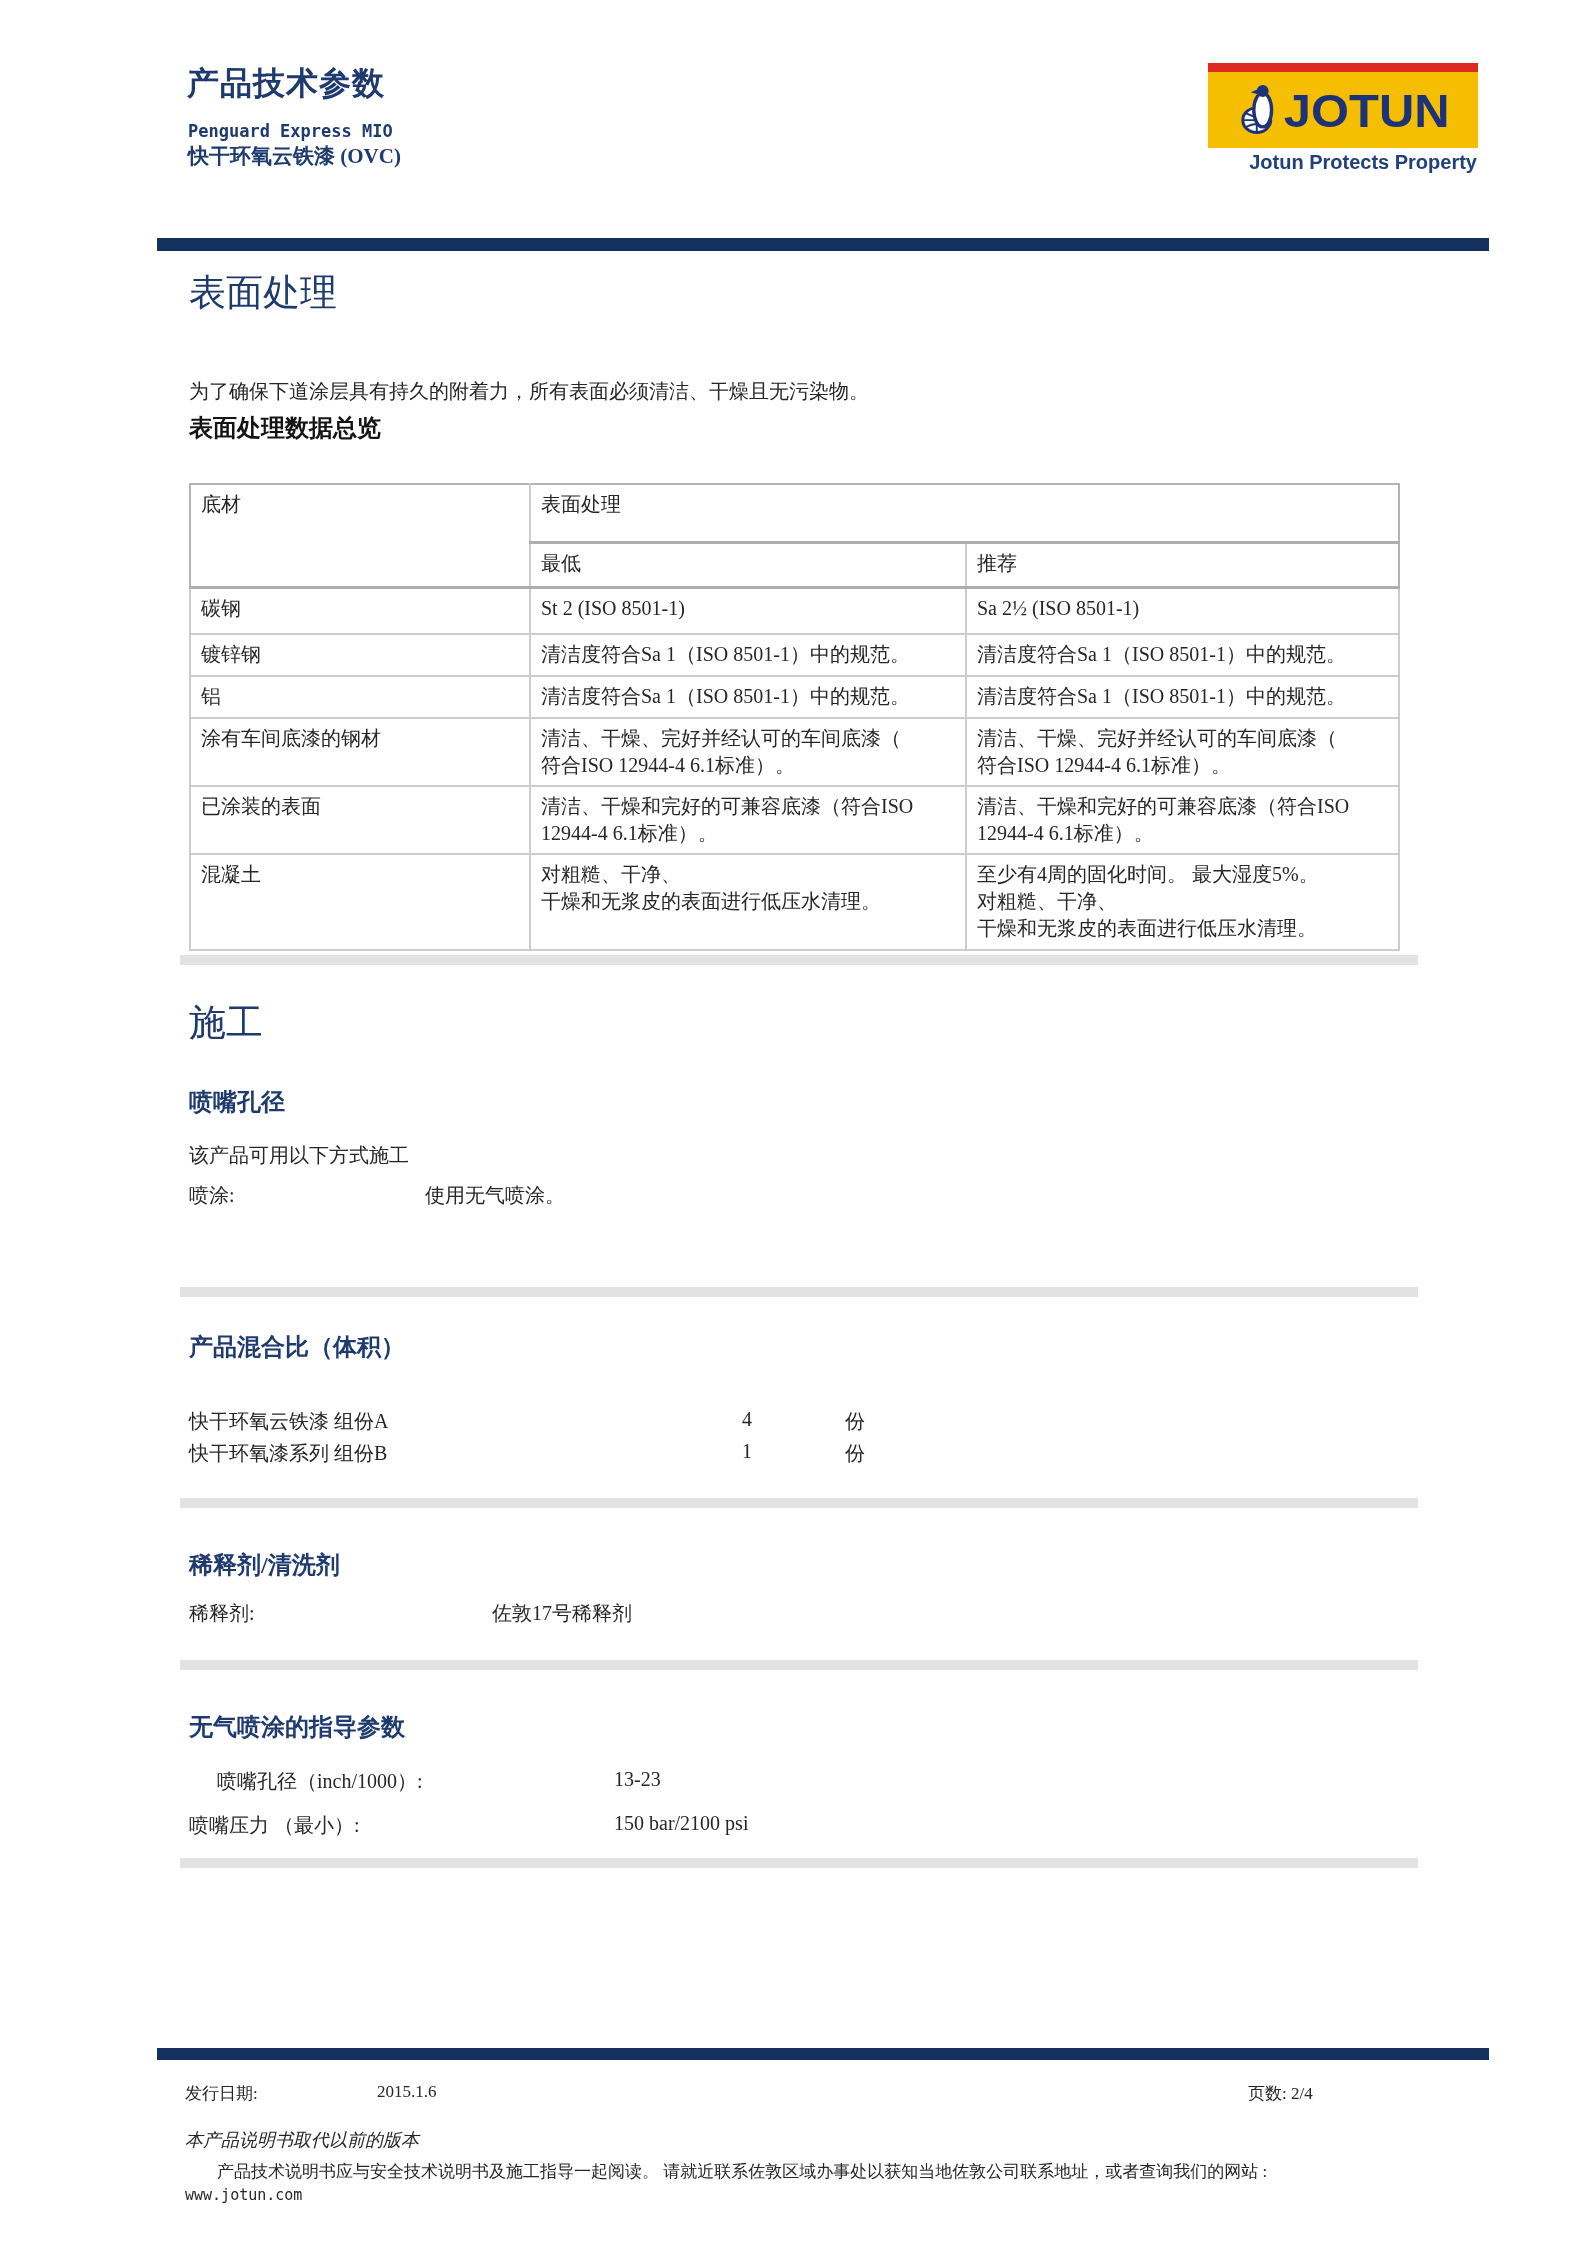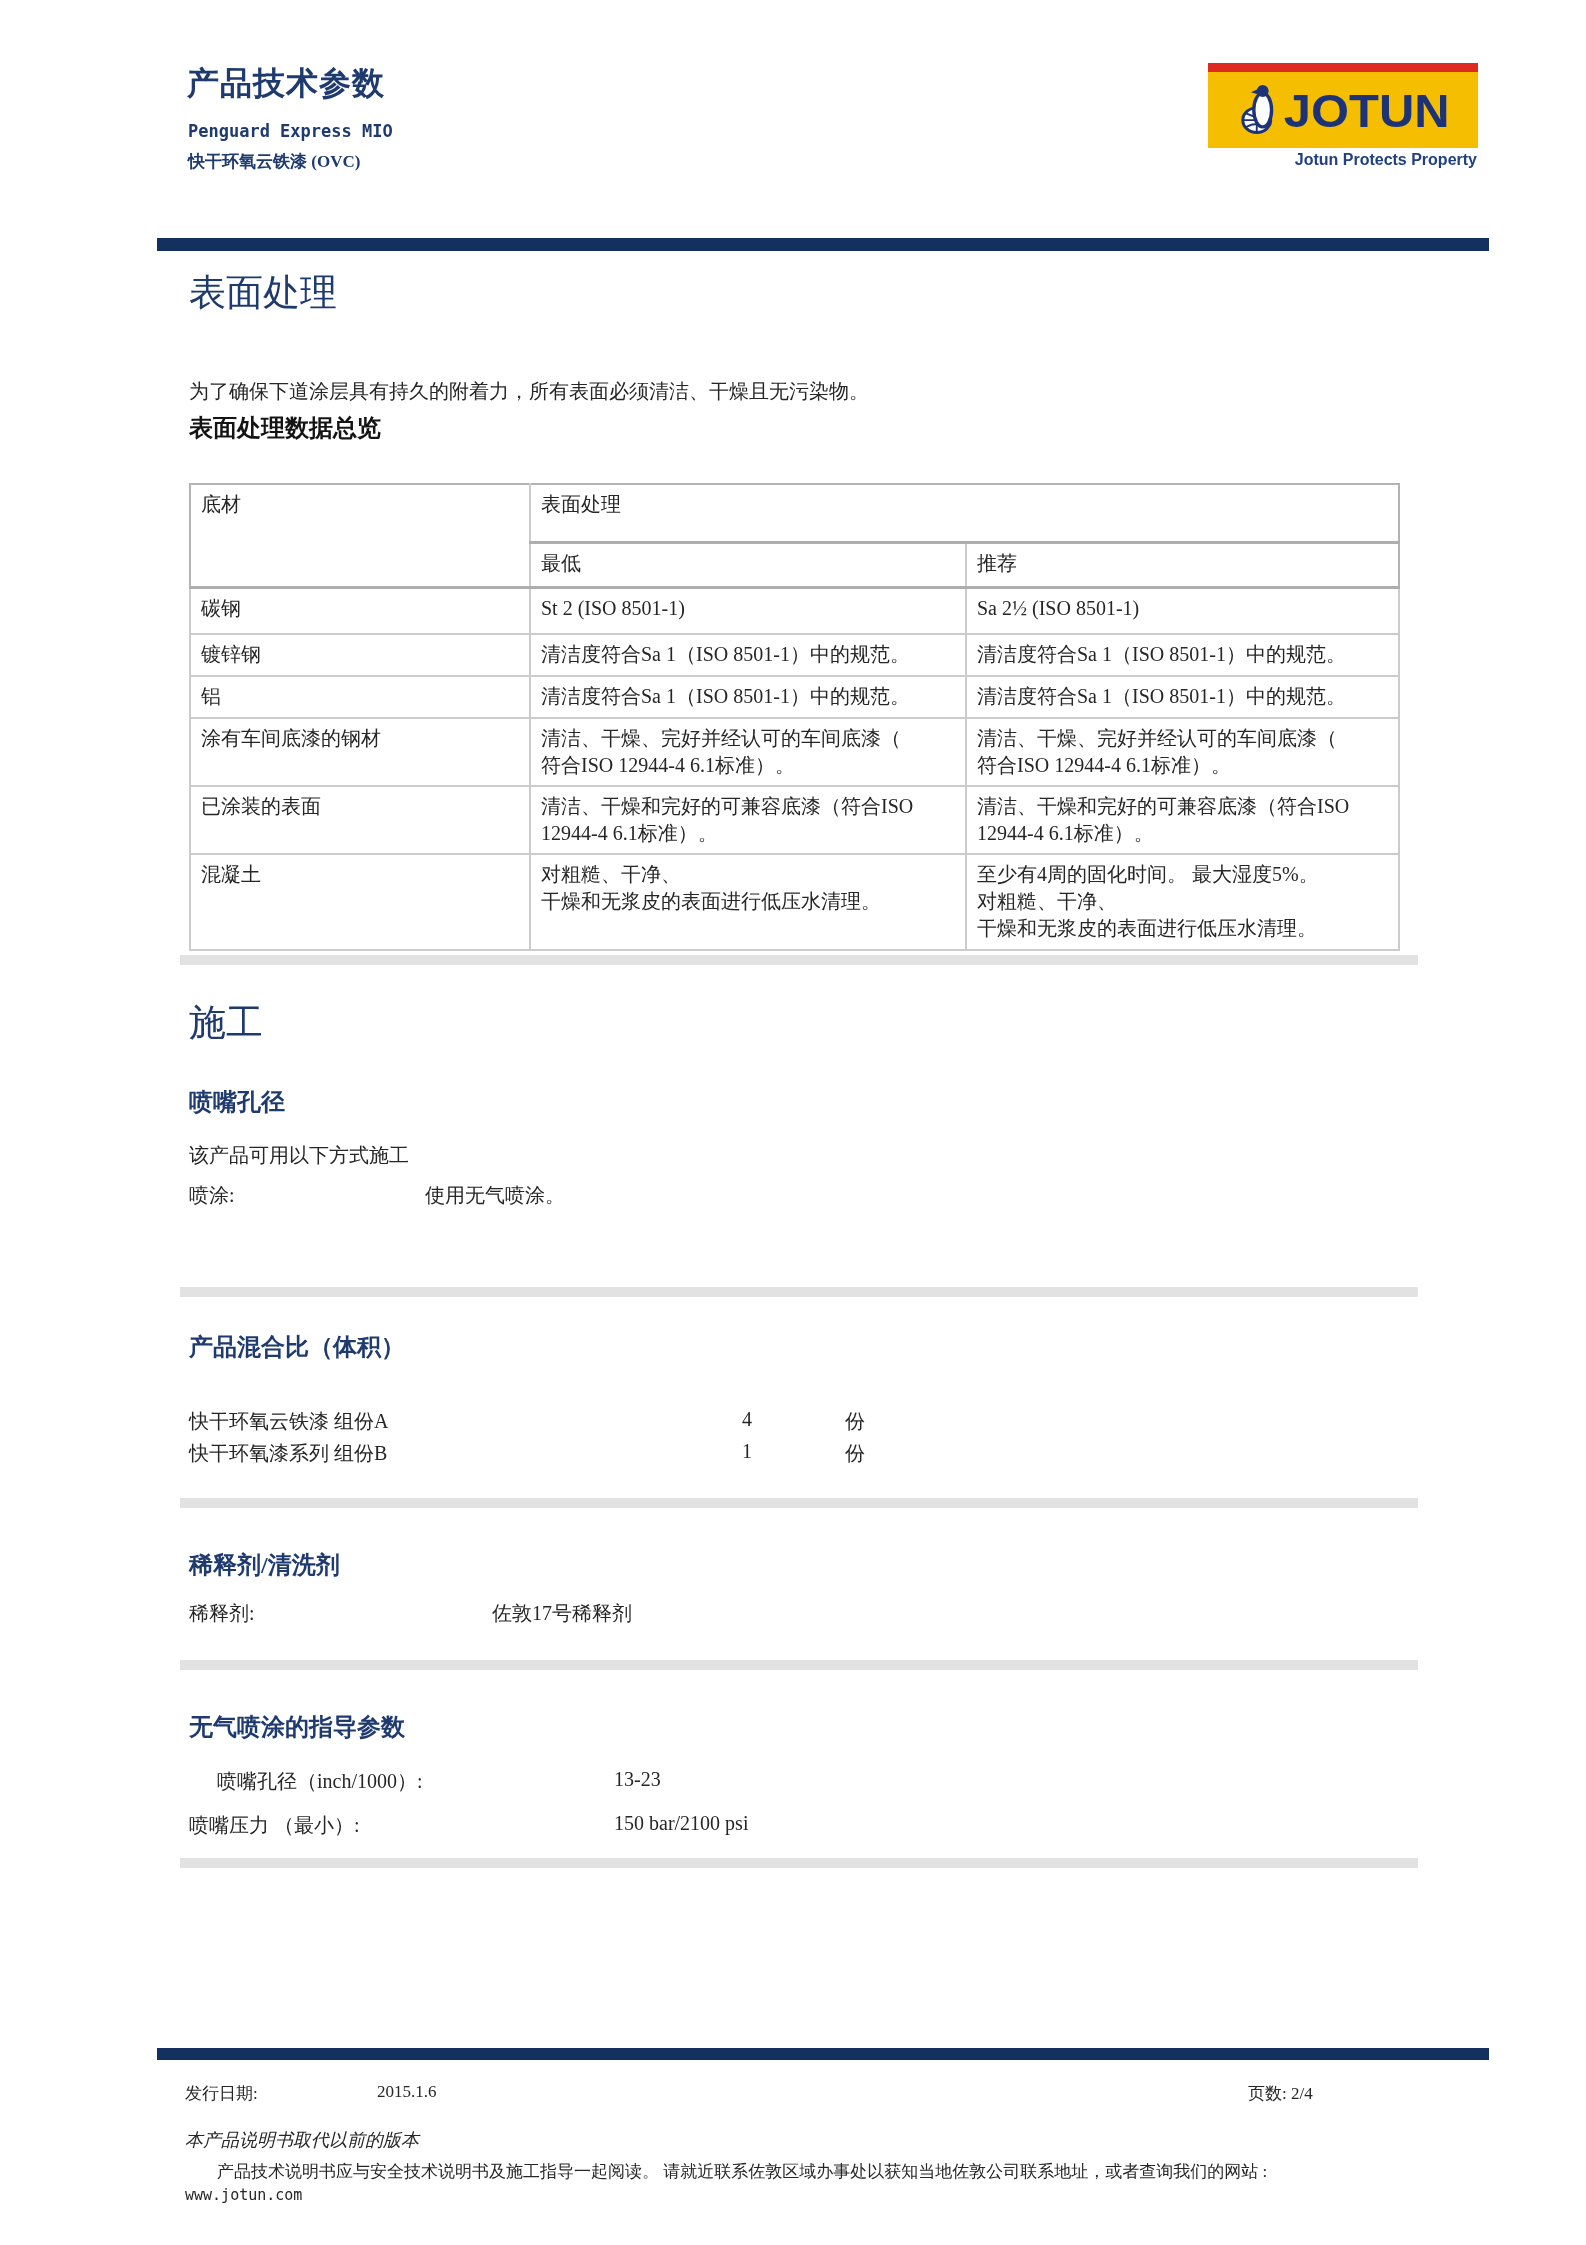--- a/index.html
+++ b/index.html
@@ -13,40 +13,40 @@
   .doc-title {
     position:absolute; left:187px; top:62px;
     font-size:32px; font-weight:bold; color:#1e3a6e; letter-spacing:1px;
   }
   .product-name {
     position:absolute; left:188px; top:121px;
     font-size:17px; font-weight:bold; color:#1e3a6e;
     font-family:"DejaVu Sans Mono","Liberation Mono",monospace;
   }
   .product-sub {
-    position:absolute; left:188px; top:150px;
-    font-size:17px; font-weight:bold; color:#1e3a6e;text-align:center;
+    position:absolute; left:188px; top:142px;
+    font-size:21px; font-weight:bold; color:#1e3a6e;text-align:center;
   }
   .logo {
     position:absolute; left:1208px; top:63px; width:270px; height:85px;
     background:#f6be00;
   }
   .logo-redbar { position:absolute; left:0; top:0; width:100%; height:9px; background:#de2a21; }
   .logo-inner {
     position:absolute; left:0; top:9px; width:100%; height:76px;
     display:flex; align-items:center; justify-content:center; gap:4px;
   }
   .logo-word {
     font-family:"Liberation Sans",sans-serif; font-weight:bold;
     font-size:47px; color:#1d3378; letter-spacing:0px; transform:scaleX(1.04);
   }
   .logo-tagline {
     position:absolute; right:109px; top:151px;
     font-family:"Liberation Sans",sans-serif; font-weight:bold;
-    font-size:16px; color:#21417e;
+    font-size:20px; color:#21417e;
   }
   
   .rule-navy-top { position:absolute; left:157px; top:238px; width:1332px; height:13px; background:#14305f; }
   .rule-navy-bottom { position:absolute; left:157px; top:2048px; width:1332px; height:12px; background:#14305f; }
   .sep { position:absolute; left:180px; width:1238px; height:10px; background:#e2e2e2; }
   .sep1 { top:955px; } .sep2 { top:1287px; } .sep3 { top:1498px; }
   .sep4 { top:1660px; } .sep5 { top:1858px; }
   
   .h1 { position:absolute; left:189px; font-size:37px; color:#1e3a6e; }
   .h1-surface { top:268px; }

